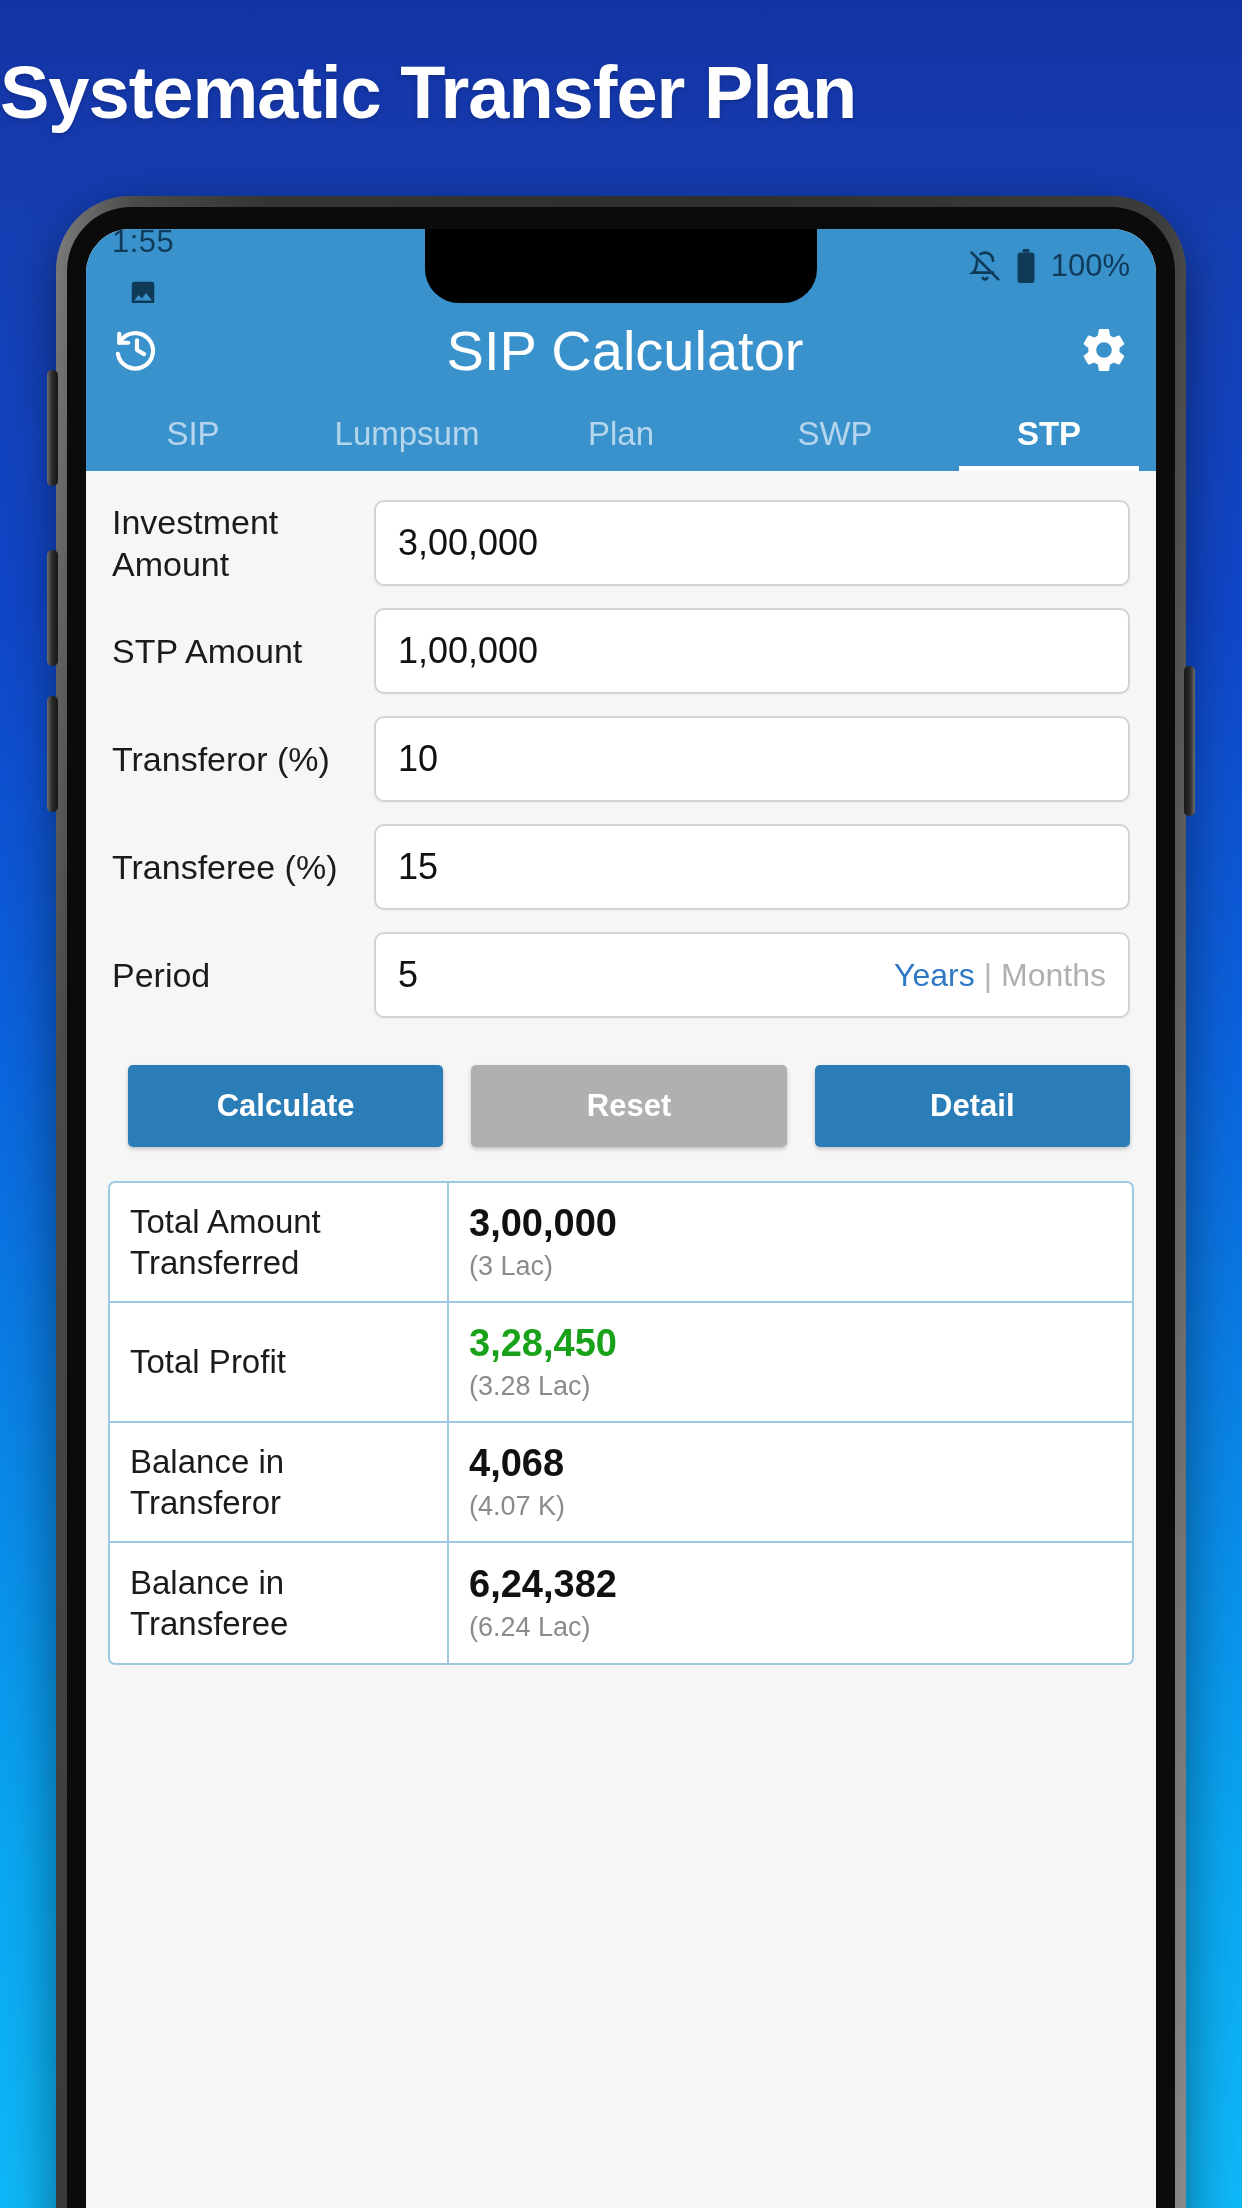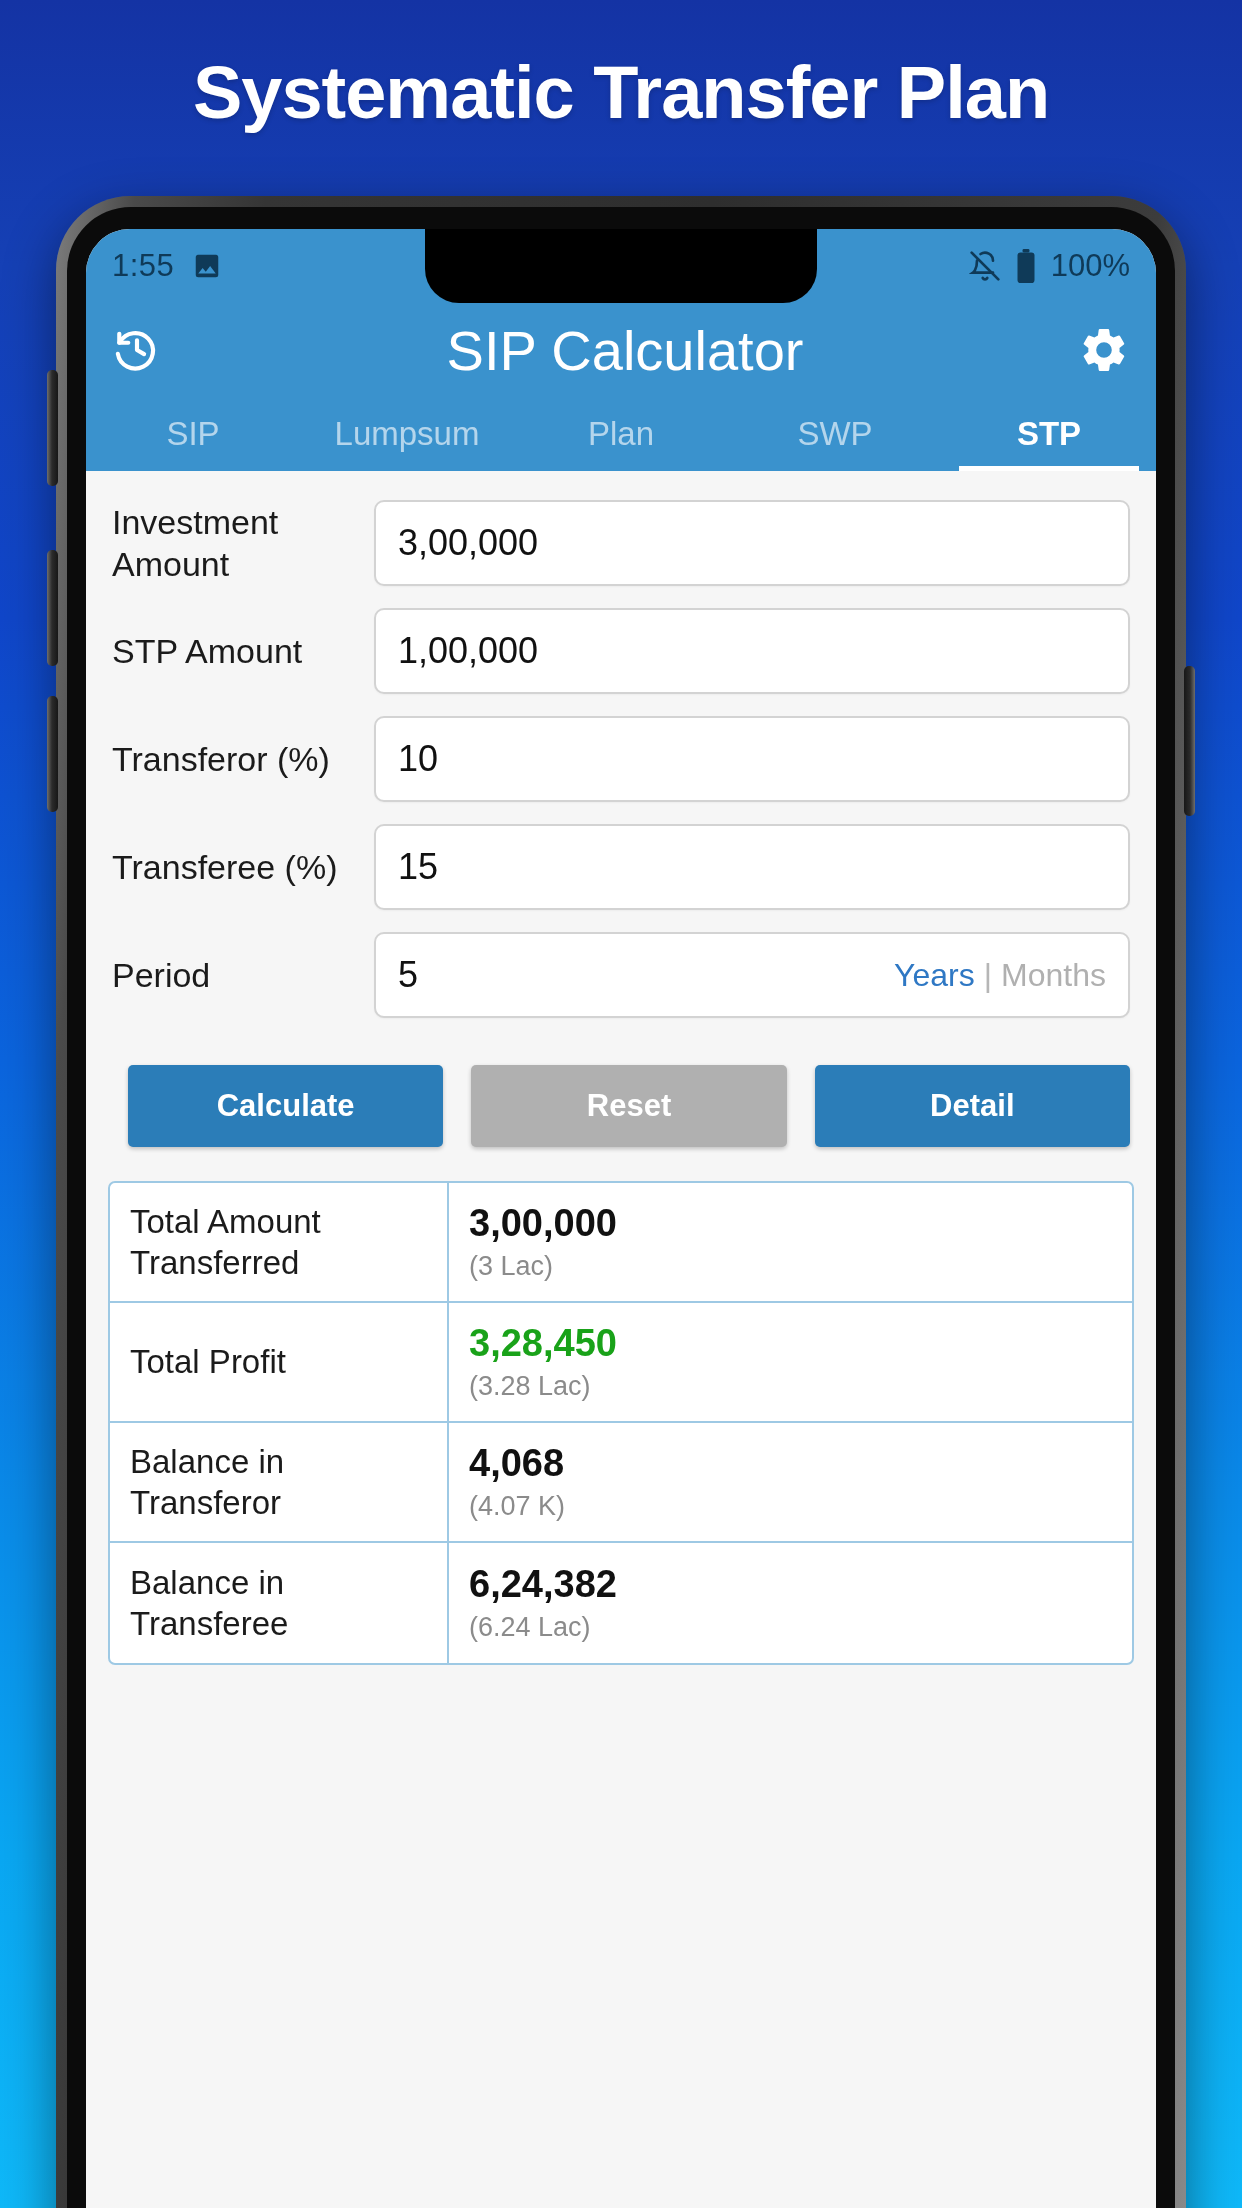--- a/index.html
+++ b/index.html
@@ -11,21 +11,21 @@
   body {
     background: linear-gradient(180deg,
       #1433a4 0%, #1540b5 12%, #1046c9 28%, #0b64dd 48%,
       #0a8ae8 68%, #0aa7f2 84%, #0fb8f8 100%);
     position:relative;
   }
 
   
   .headline {
     position:absolute; top:52px; left:0; width:100%;
-    text-align:center;
+    text-align:left;
     color:#ffffff;
     font-size:74px;
     font-weight:bold;
     letter-spacing:-1px;
     line-height:1.1;
     text-shadow:0 2px 5px rgba(0,0,0,0.18);
   }
 
   
   .phone {
@@ -77,21 +77,21 @@
   }
   .notch {
     position:absolute;
     left:50%; transform:translateX(-50%);
     top:0;
     width:392px; height:74px;
     background:#000;
     border-radius:0 0 34px 34px;
     z-index:5;
   }
-  .sb-left { display:flex; align-items:center; gap:18px; }
+  .sb-left { display:flex; align-items:center; gap:18px;flex-direction:column; }
   .sb-right { margin-left:auto; display:flex; align-items:center; gap:14px; }
   .sb-time { font-weight:400; letter-spacing:.5px; }
   .ic { display:inline-flex; align-items:center; }
 
   
   .appbar {
     height:94px;
     background:#3a92cd;
     display:flex; align-items:center;
     padding:0 26px;

